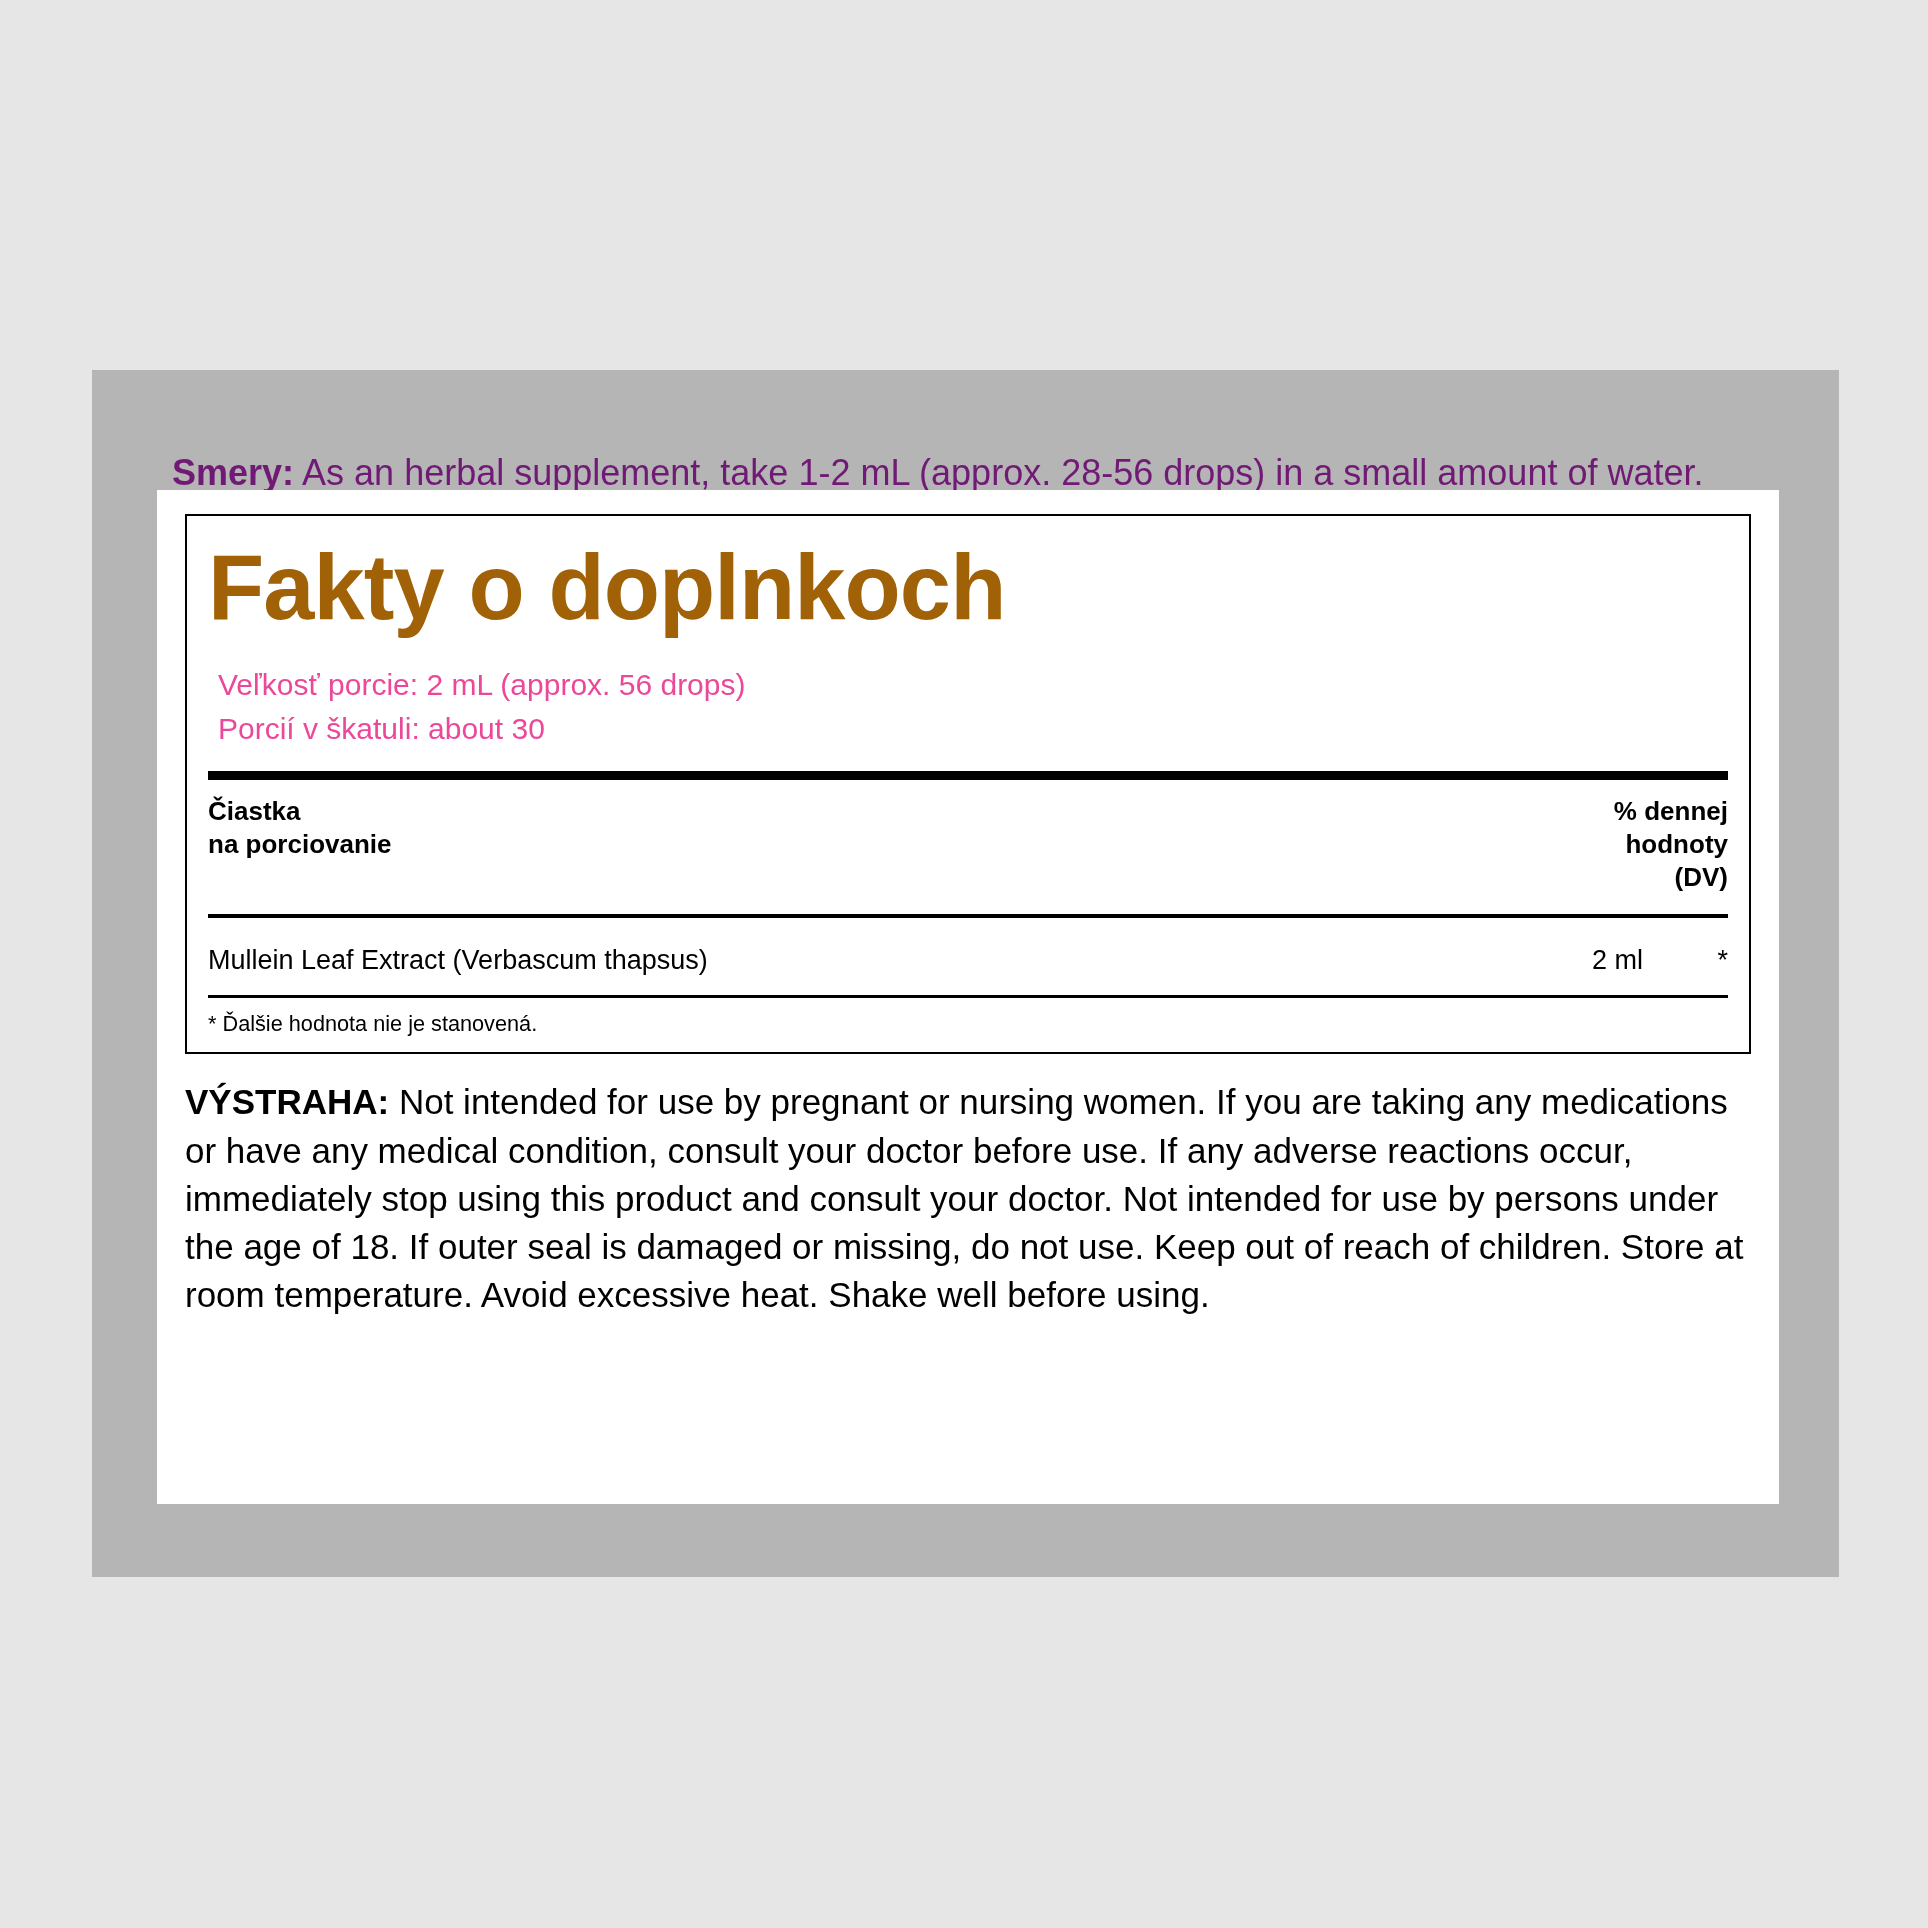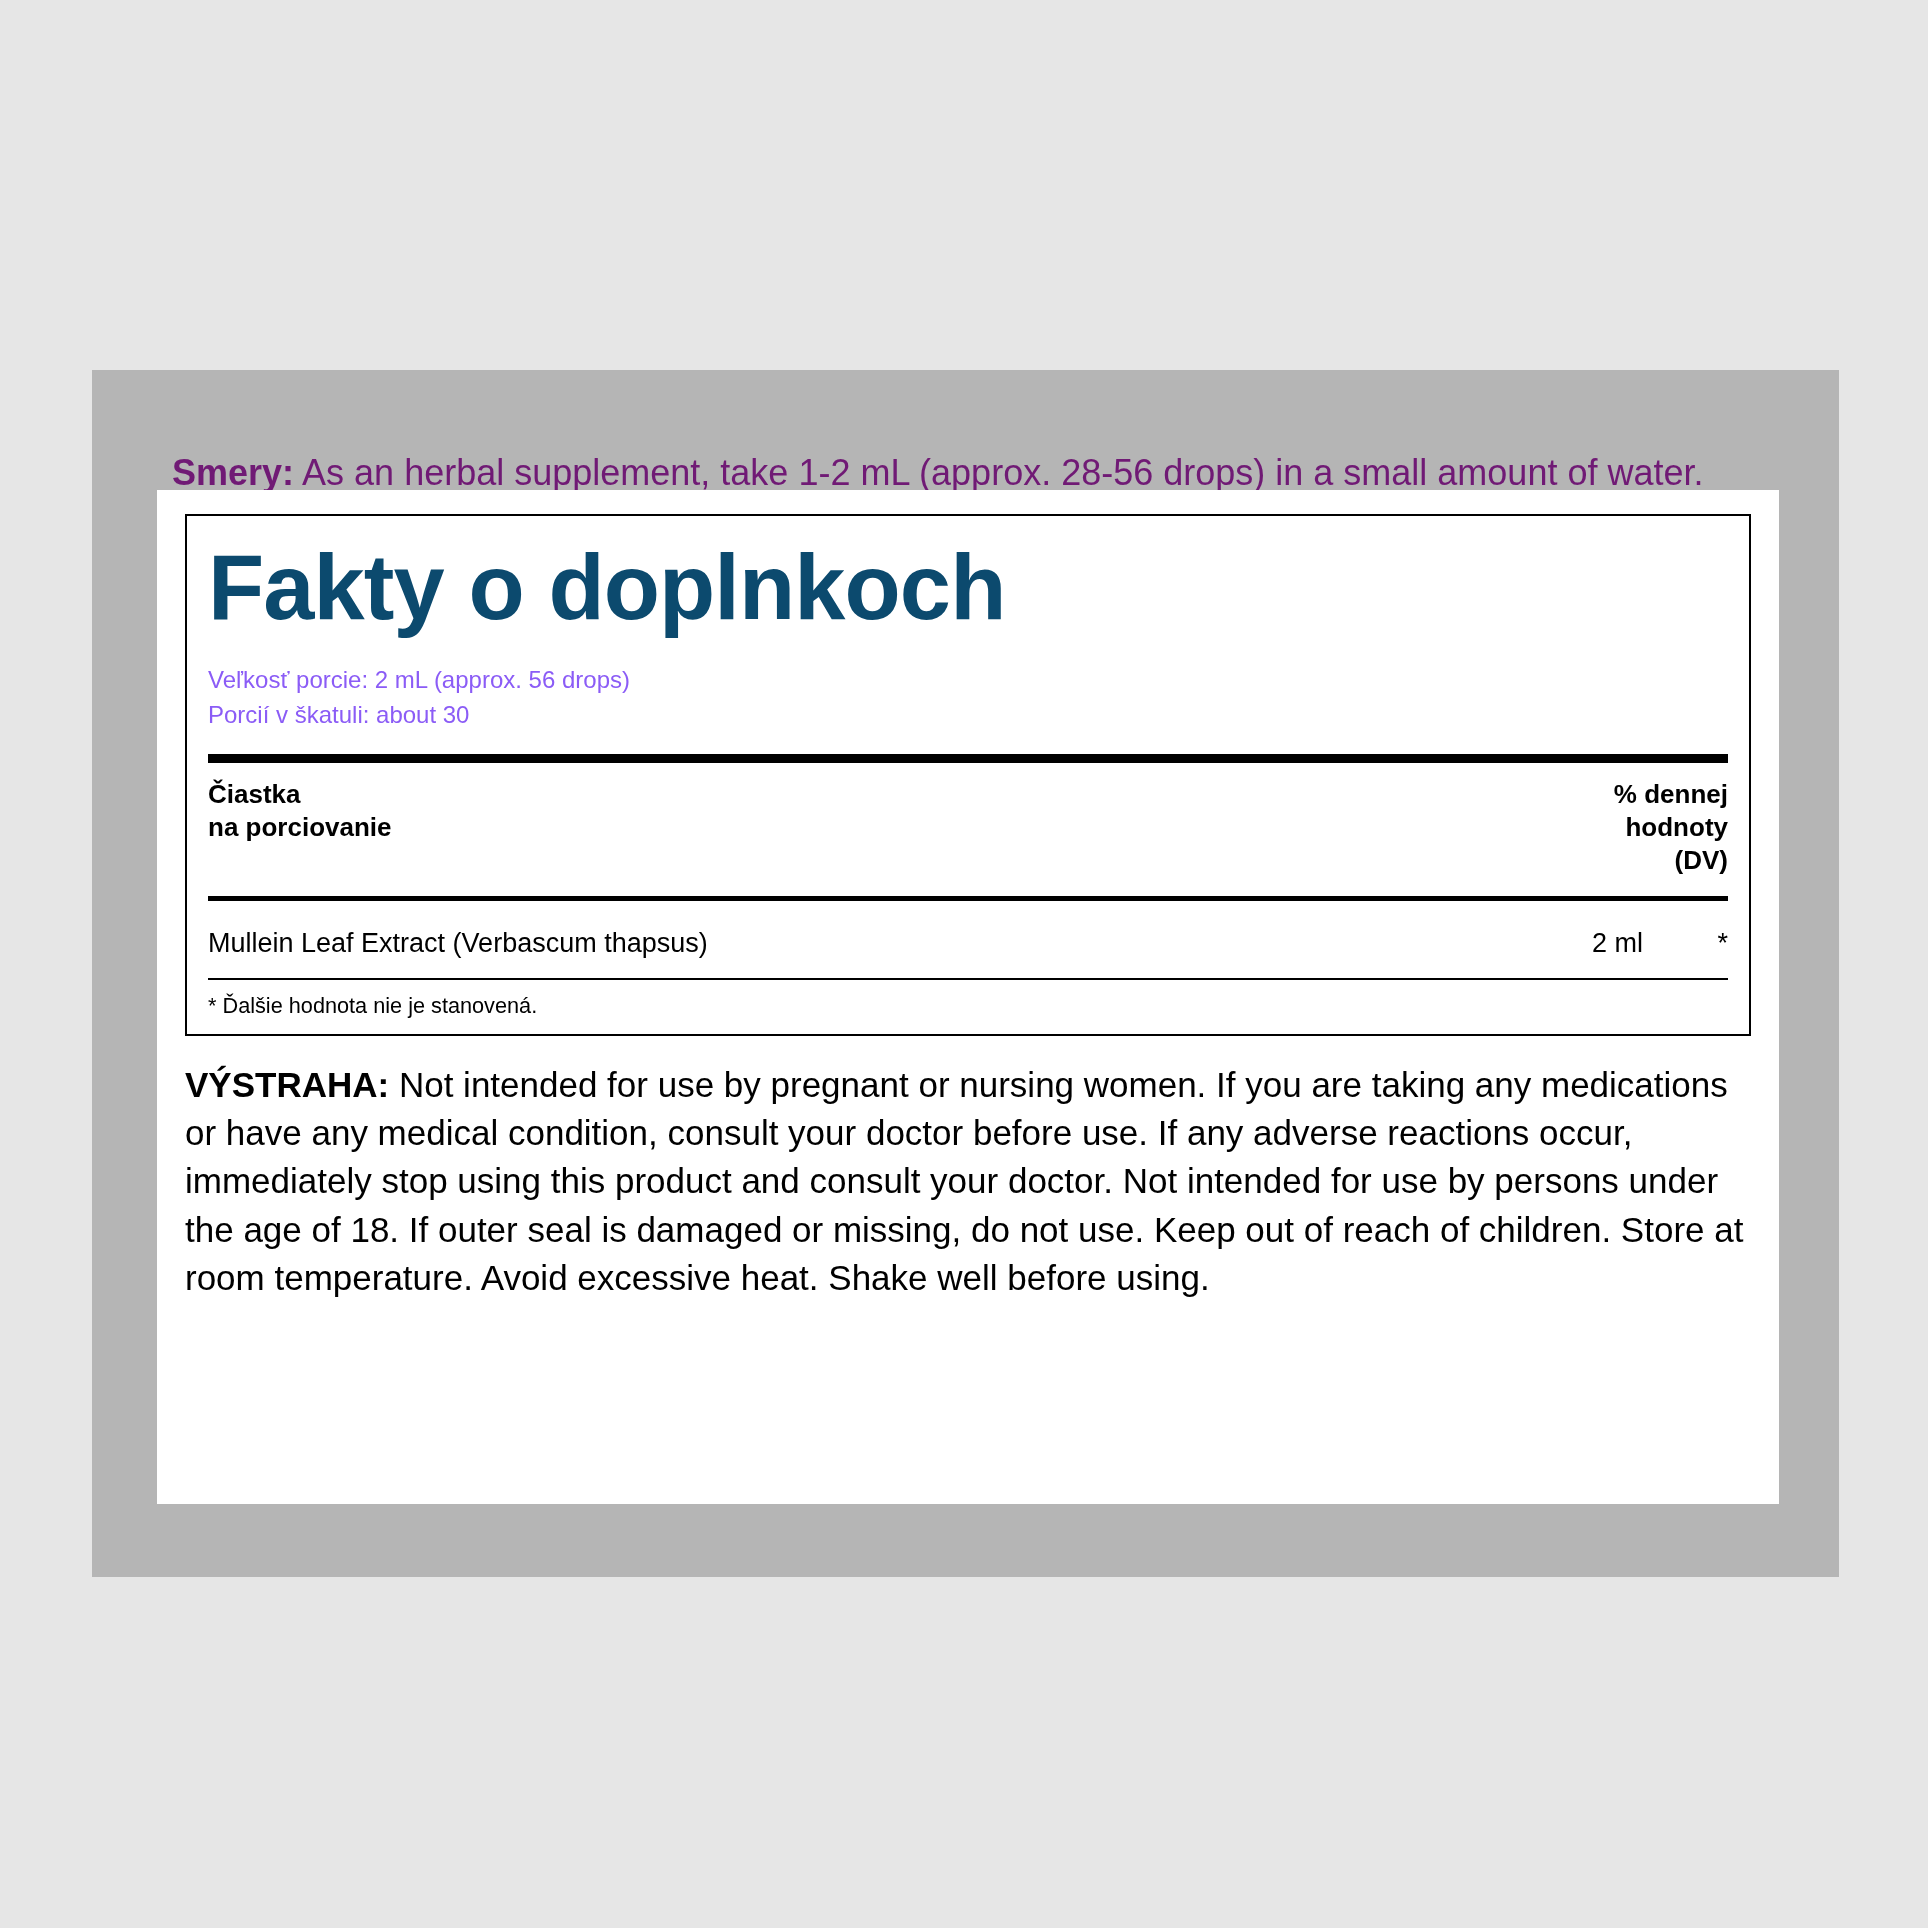--- a/index.html
+++ b/index.html
@@ -67,28 +67,29 @@
     padding: 17px 21px 13px 21px;
     box-sizing: border-box;
     width: 1566px;
   }
 
   .facts-title {
     font-size: 92px;
     font-weight: bold;
     letter-spacing: -0.9px;
     line-height: 1.08;
-    color: #0c4a6e;
+    color: #a16207;
     margin: 5.6px 0 26px 0;
   }
 
   .serving-line {
-    font-size: 24px;
-    color: #8b5cf6;
+    font-size: 30px;
+    color: #ec4899;
     line-height: 1.45;
+    margin-left: 10px;
   }
 
   .rule-thick {
     height: 8.5px;
     background: #000;
     margin-top: 21px;
   }
   .rule-med {
     height: 4.7px;
     background: #000;

